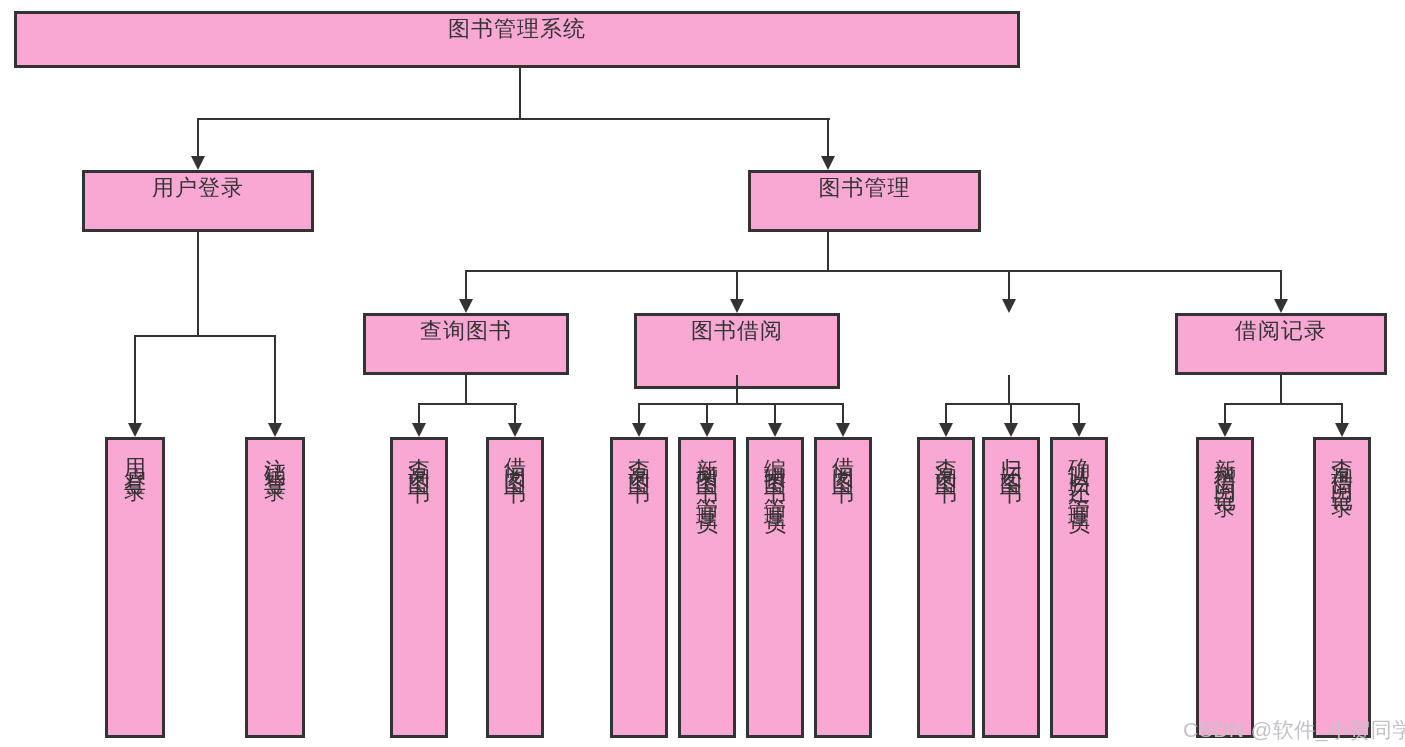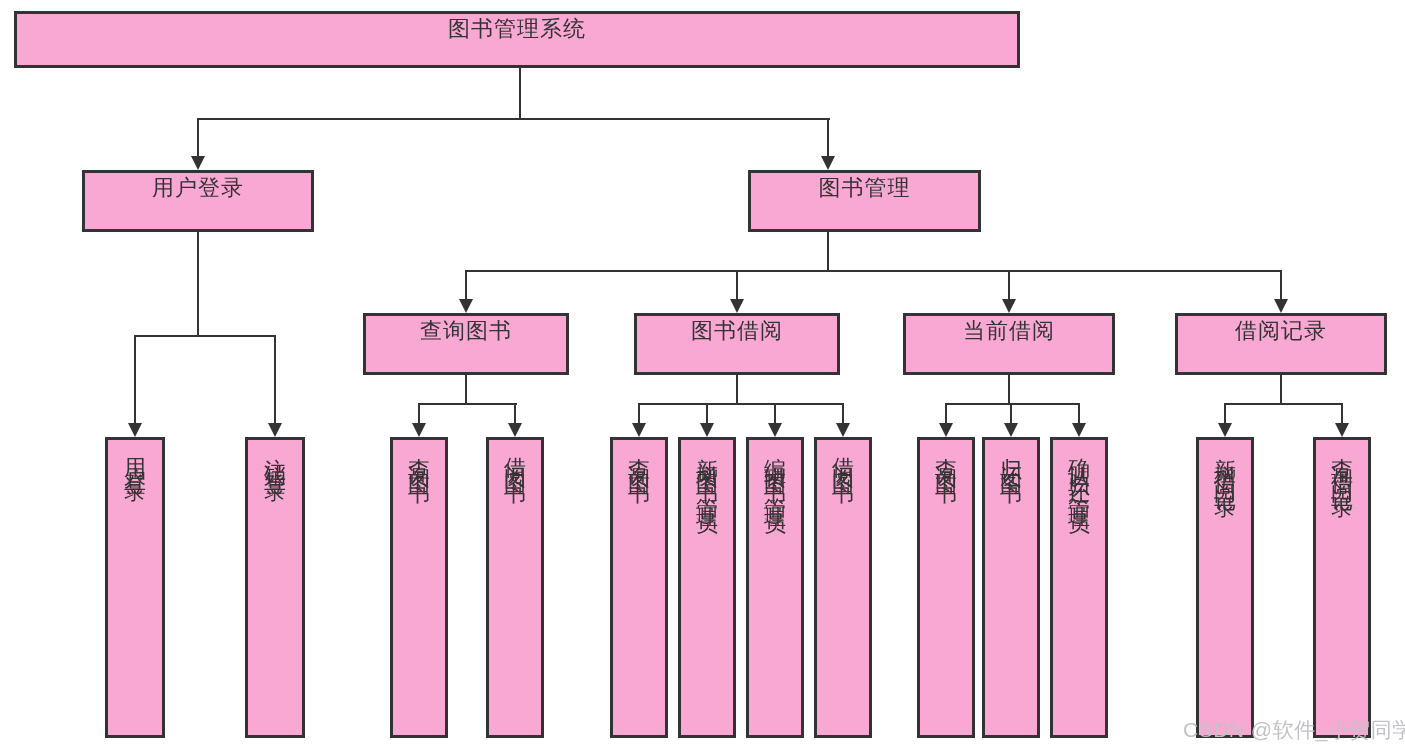--- a/index.html
+++ b/index.html
@@ -83,25 +83,22 @@
   <div class="vl" style="left:736px;top:270px;height:29px;"></div>
   <div class="ar" style="left:730px;top:299px;"></div>
   <div class="vl" style="left:1008px;top:270px;height:29px;"></div>
   <div class="ar" style="left:1002px;top:299px;"></div>
   <div class="vl" style="left:1280px;top:270px;height:29px;"></div>
   <div class="ar" style="left:1274px;top:299px;"></div>
 
   <div class="box" style="left:363px;top:313px;width:206px;height:62px;">
     <span>查询图书</span>
   </div>
-  <div class="box" style="left:634px;top:313px;width:206px;height:62px;">
+  <div class="box" style="left:634px;top:313px;width:206px;height:76px;">
     <span>图书借阅</span>
-  </div>
-  <div class="box" style="left:903px;top:313px;width:212px;height:62px;">
-    <span>当前借阅</span>
   </div>
   <div class="box" style="left:1175px;top:313px;width:212px;height:62px;">
     <span>借阅记录</span>
   </div>
 
   <div class="vl" style="left:465px;top:375px;height:30px;"></div>
   <div class="hl" style="left:418px;top:403px;width:99px;"></div>
   <div class="vl" style="left:418px;top:403px;height:20px;"></div>
   <div class="ar" style="left:412px;top:423px;"></div>
   <div class="vl" style="left:514px;top:403px;height:20px;"></div>

